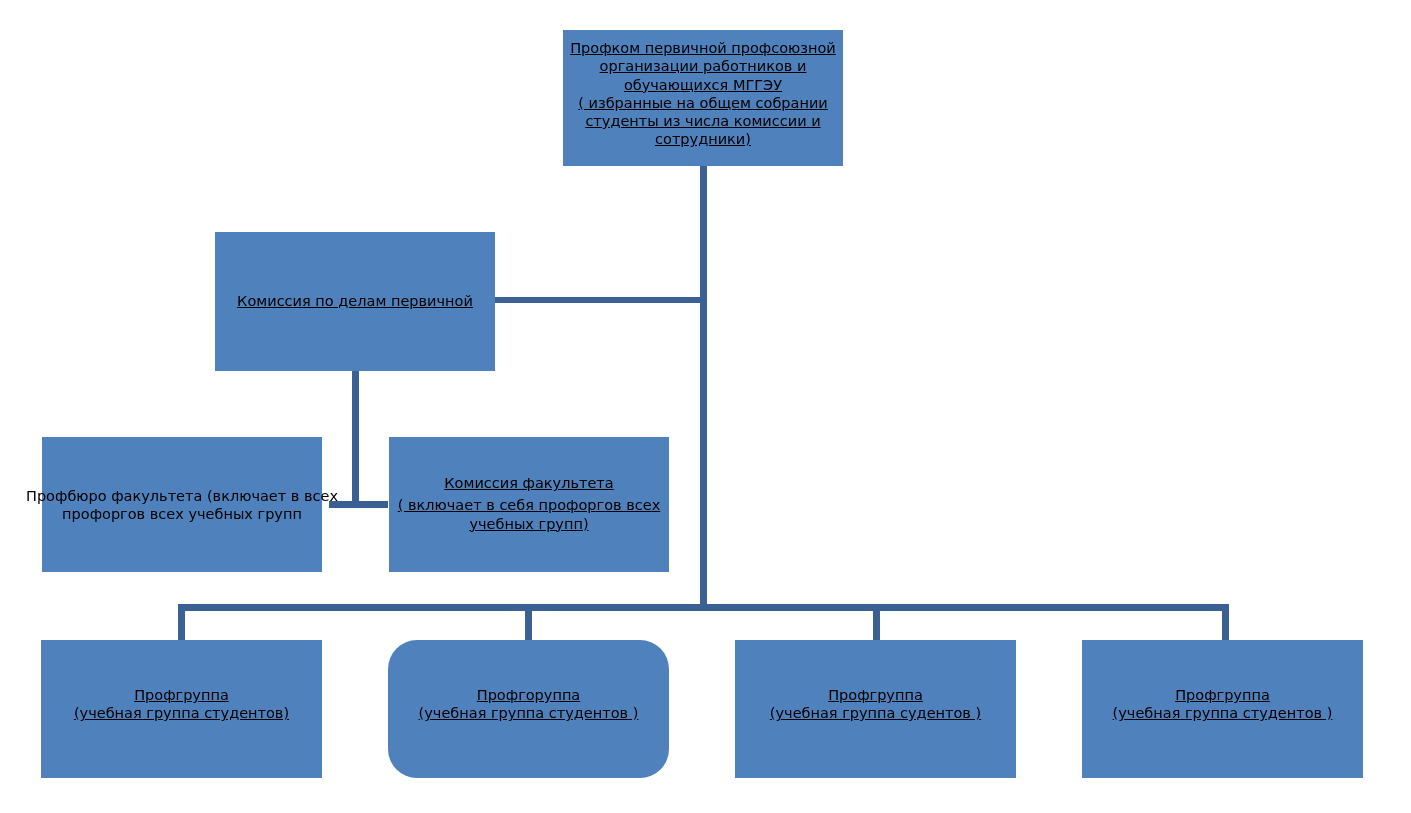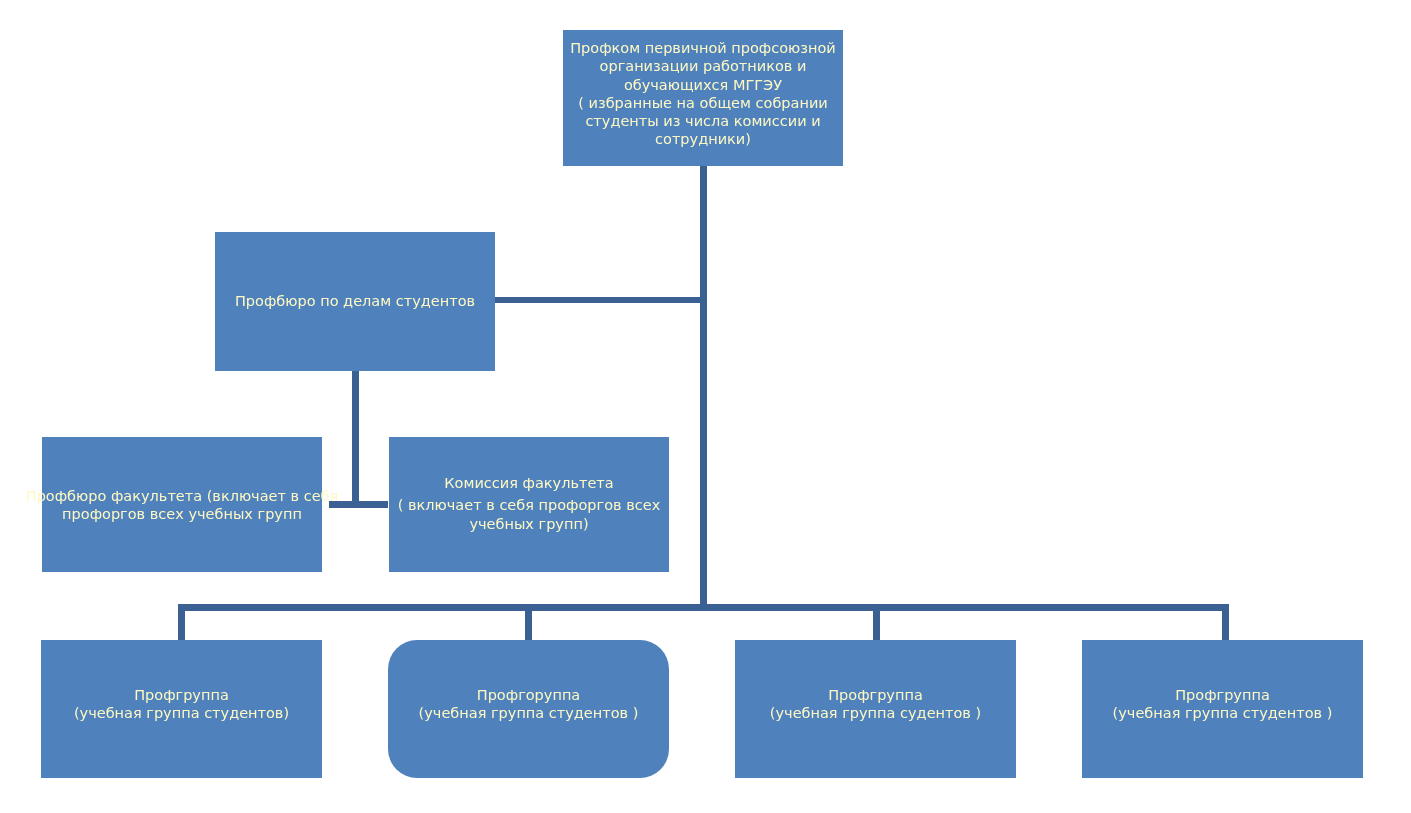--- a/index.html
+++ b/index.html
@@ -15,30 +15,31 @@
     position: relative;
     width: 1411px;
     height: 813px;
     background: #ffffff;
     overflow: hidden;
   }
   
   .node {
     position: absolute;
     background: #4F81BD;
-    color: #fef9c3;
+    color: #000000;
     box-sizing: border-box;
     display: flex;
     flex-direction: column;
     justify-content: center;
     align-items: center;
     text-align: center;
     line-height: 1.26;
     font-size: 14.5px;
     z-index: 3;
+    text-decoration: underline;
   }
   .node .ln {
     display: block;
     white-space: nowrap;
   }
   .node .para {
     display: block;
     width: 100%;
   }
   
@@ -181,26 +182,26 @@
       <span class="ln">обучающихся МГГЭУ</span>
     </span>
     <span class="para">
       <span class="ln">( избранные на общем собрании</span>
       <span class="ln">студенты  из числа комиссии и</span>
       <span class="ln">сотрудники)</span>
     </span>
   </div>
 
   <div class="node" id="node-commission">
-    <span class="ln">Профбюро по делам студентов</span>
+    <span class="ln">Комиссия по делам первичной</span>
   </div>
 
   <div class="node" id="node-bureau-left">
     <span class="overflow-text">
-      <span class="ln">Профбюро факультета (включает в себя</span>
+      <span class="ln">Профбюро факультета (включает в всех</span>
       <span class="ln">профоргов всех учебных групп</span>
     </span>
   </div>
 
   <div class="node" id="node-bureau-right">
     <span class="para">
       <span class="ln">Комиссия факультета</span>
     </span>
     <span class="para">
       <span class="ln">( включает в себя профоргов всех</span>

